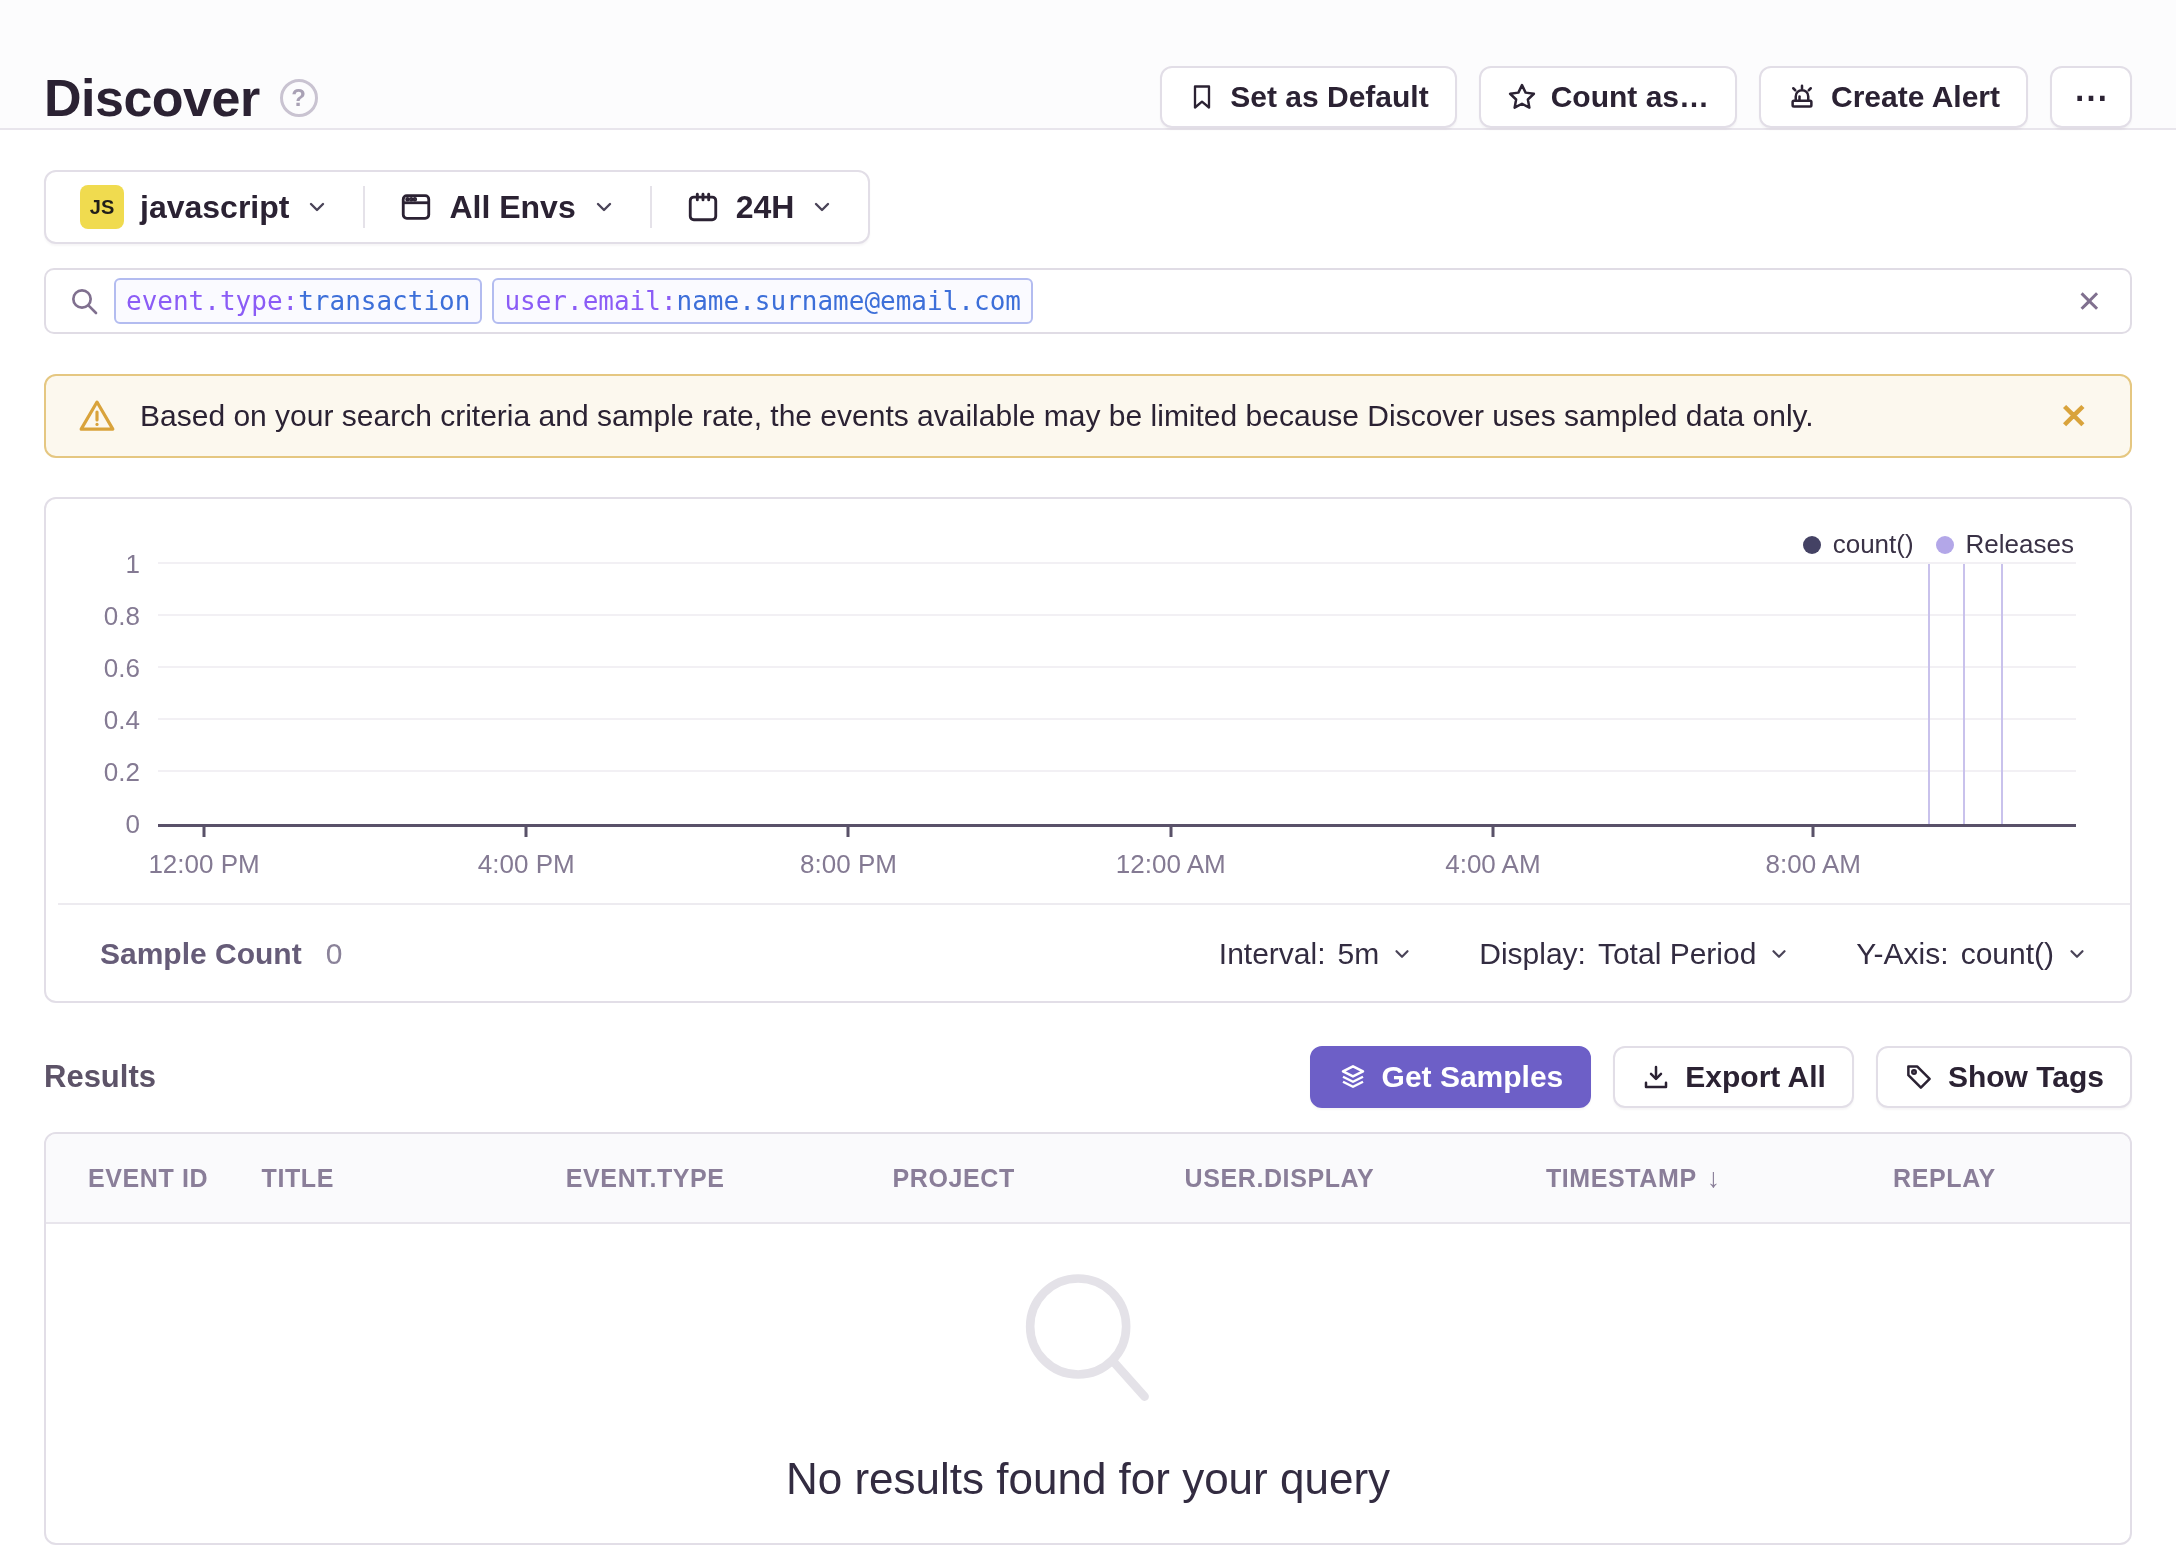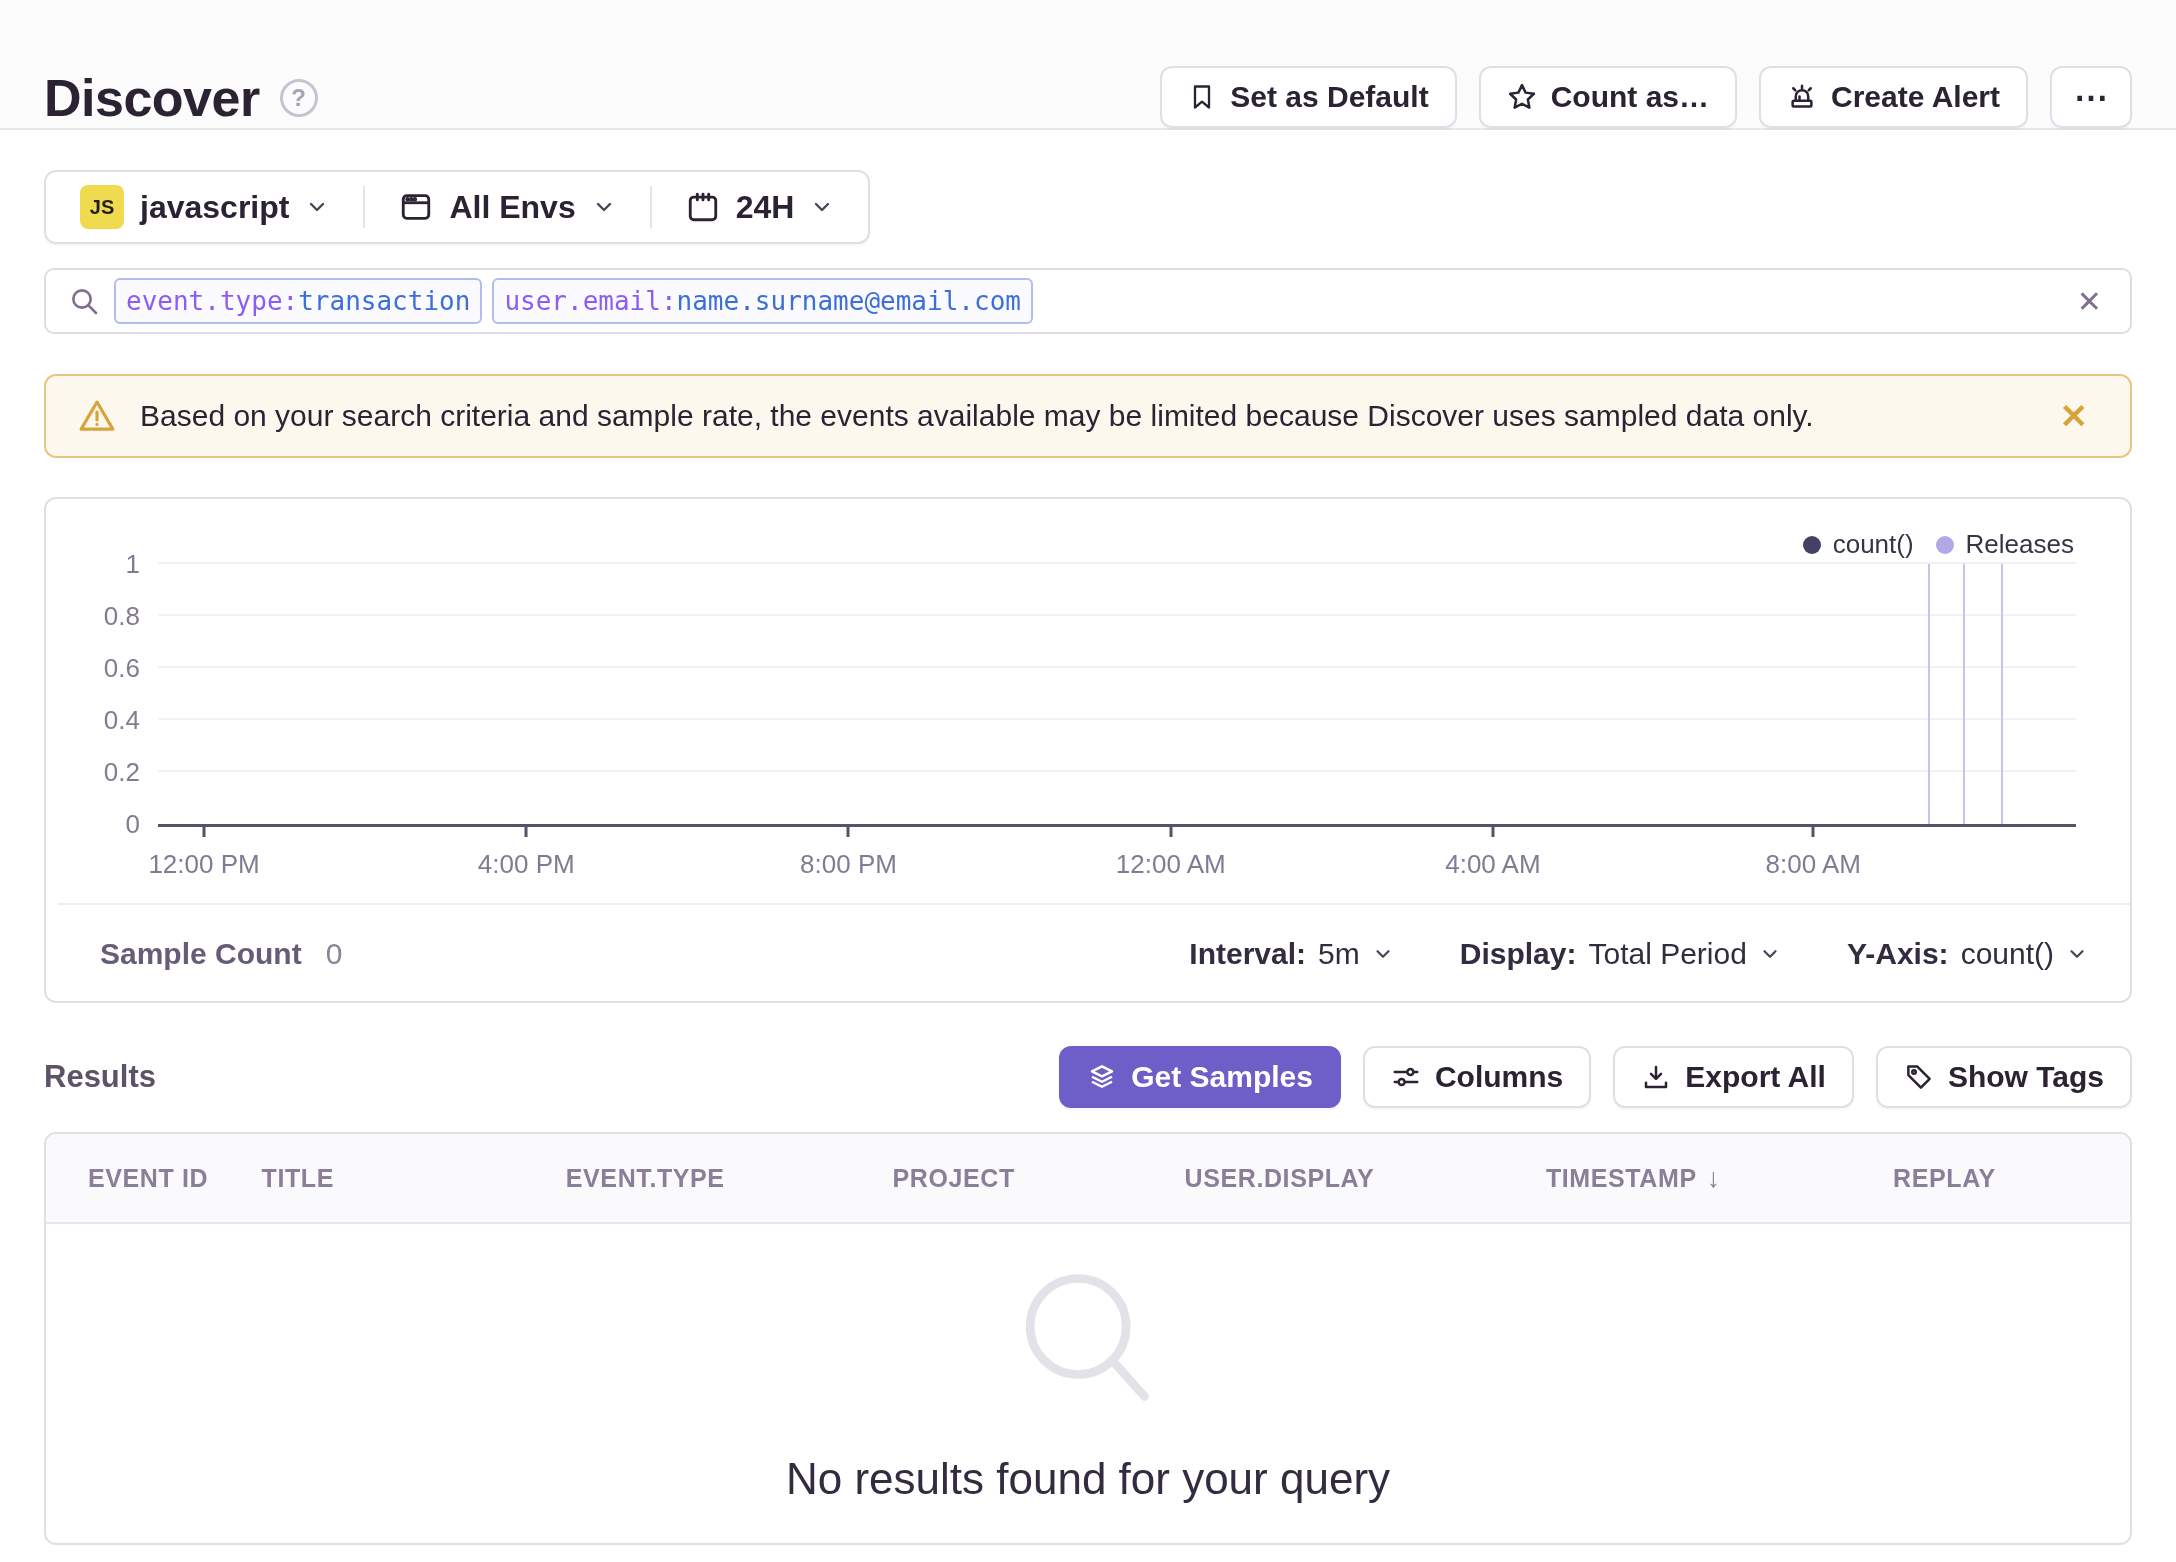--- a/index.html
+++ b/index.html
@@ -146,21 +146,21 @@
   .chart-footer {
     height: 100px; border-top: 2px solid #EDEBF0;
     display: flex; align-items: center; justify-content: space-between;
     padding: 0 42px;
   }
   .sample-count { display: flex; align-items: flex-end; gap: 24px; font-size: 30px; }
   .sample-count .lbl { font-weight: 700; color: #665C78; }
   .sample-count .val { color: #8A8299; }
   .chart-controls { display: flex; gap: 66px; }
   .ctrl { display: flex; align-items: center; gap: 12px; font-size: 30px; color: #332C41; cursor: pointer; }
-  .ctrl .lbl { font-weight: 700; }
+  .ctrl .lbl { font-weight: 400; }
 
   
   .results-row {
     margin-top: 43px;
     display: flex; align-items: center; justify-content: space-between;
   }
   .results-title { font-size: 31px; font-weight: 700; color: #5D5368; }
   .results-actions { display: flex; gap: 22px; }
   .btn.primary {
     background: #6D5FC7; border-color: #6D5FC7; color: #FFFFFF;
@@ -410,31 +410,20 @@
           <svg width="30" height="30" viewBox="0 0 24 24" fill="none" stroke="currentColor" stroke-width="2" stroke-linejoin="round">
               <path d="M12 3.5l8 4-8 4-8-4z"></path>
               <path d="M4 11.8l8 4 8-4"></path>
               <path d="M4 15.8l8 4 8-4"></path>
             </svg>
         </span>
         <span>Get Samples</span>
       </button>
       <button class="btn">
         <span class="ico">
-          <svg width="30" height="30" viewBox="0 0 24 24" fill="none" stroke="currentColor" stroke-width="2" stroke-linecap="round">
-              <line x1="3" y1="8" x2="21" y2="8"></line>
-              <circle cx="15.5" cy="8" r="2.4" fill="#FFFFFF"></circle>
-              <line x1="3" y1="16" x2="21" y2="16"></line>
-              <circle cx="8.5" cy="16" r="2.4" fill="#FFFFFF"></circle>
-            </svg>
-        </span>
-        <span>Columns</span>
-      </button>
-      <button class="btn">
-        <span class="ico">
           <svg width="30" height="30" viewBox="0 0 24 24" fill="none" stroke="currentColor" stroke-width="2" stroke-linecap="round" stroke-linejoin="round">
               <path d="M12 4v9"></path>
               <path d="M8 9.5l4 4 4-4"></path>
               <path d="M4 16.5V20h16v-3.5"></path>
             </svg>
         </span>
         <span>Export All</span>
       </button>
       <button class="btn">
         <span class="ico">

